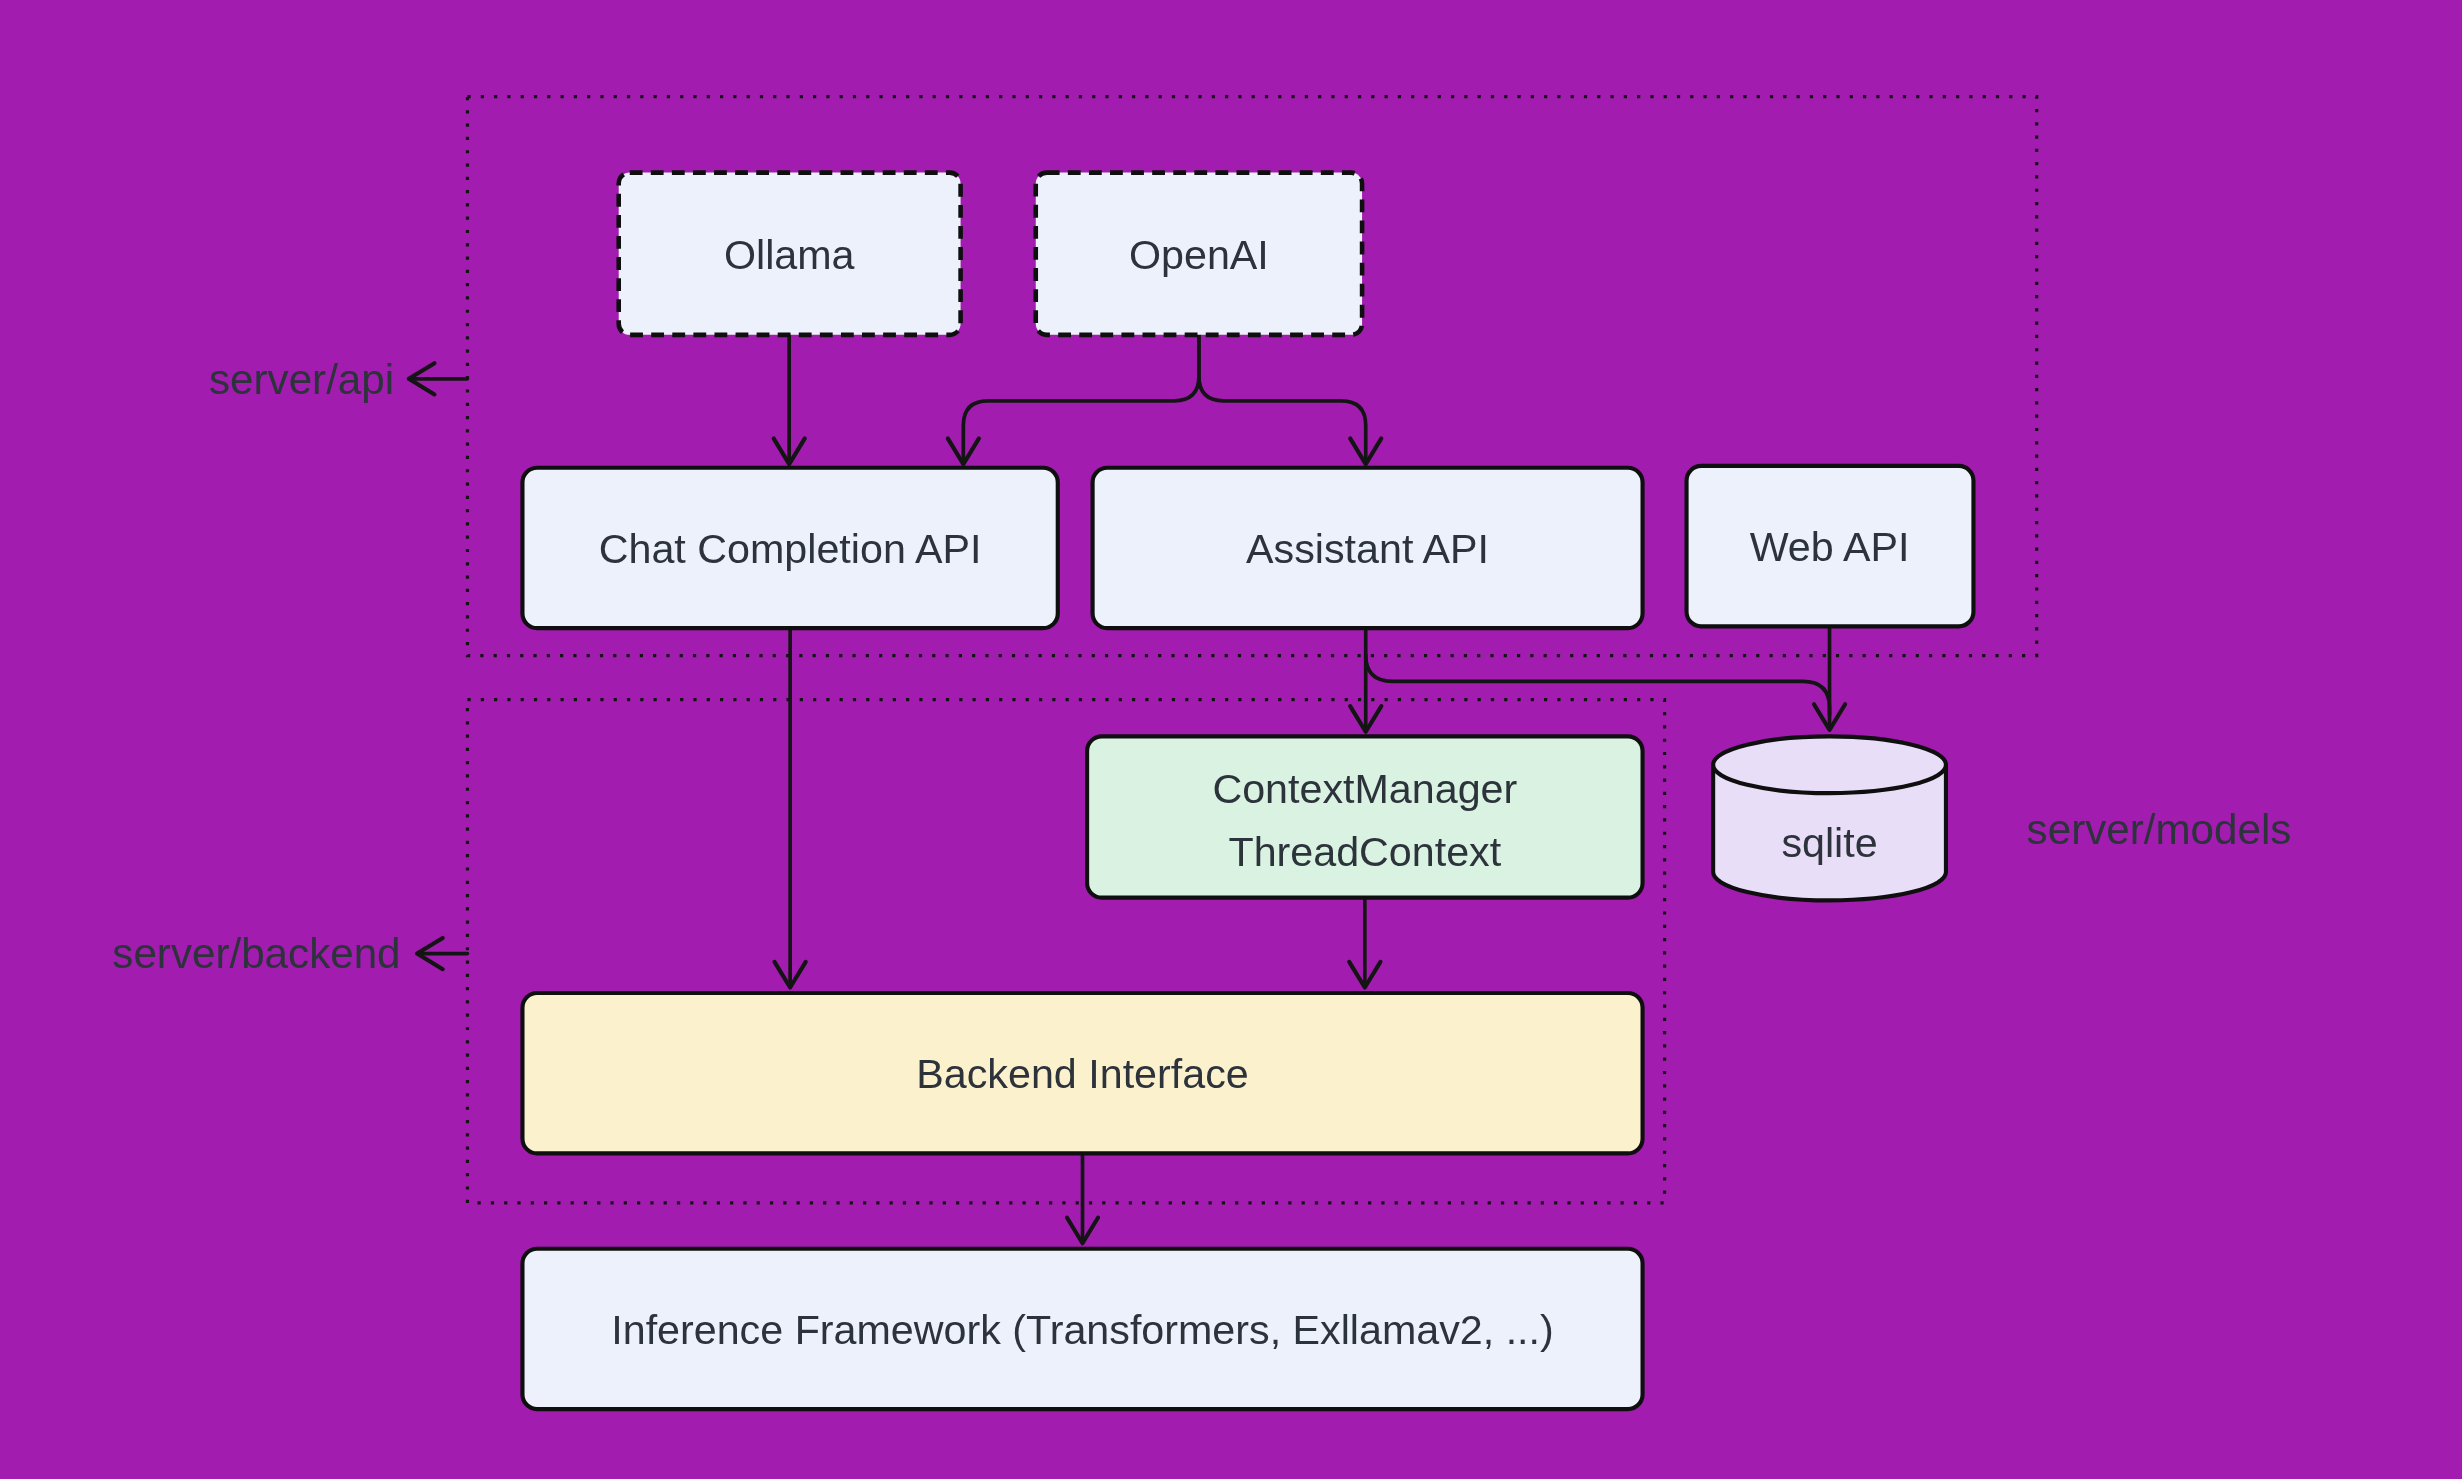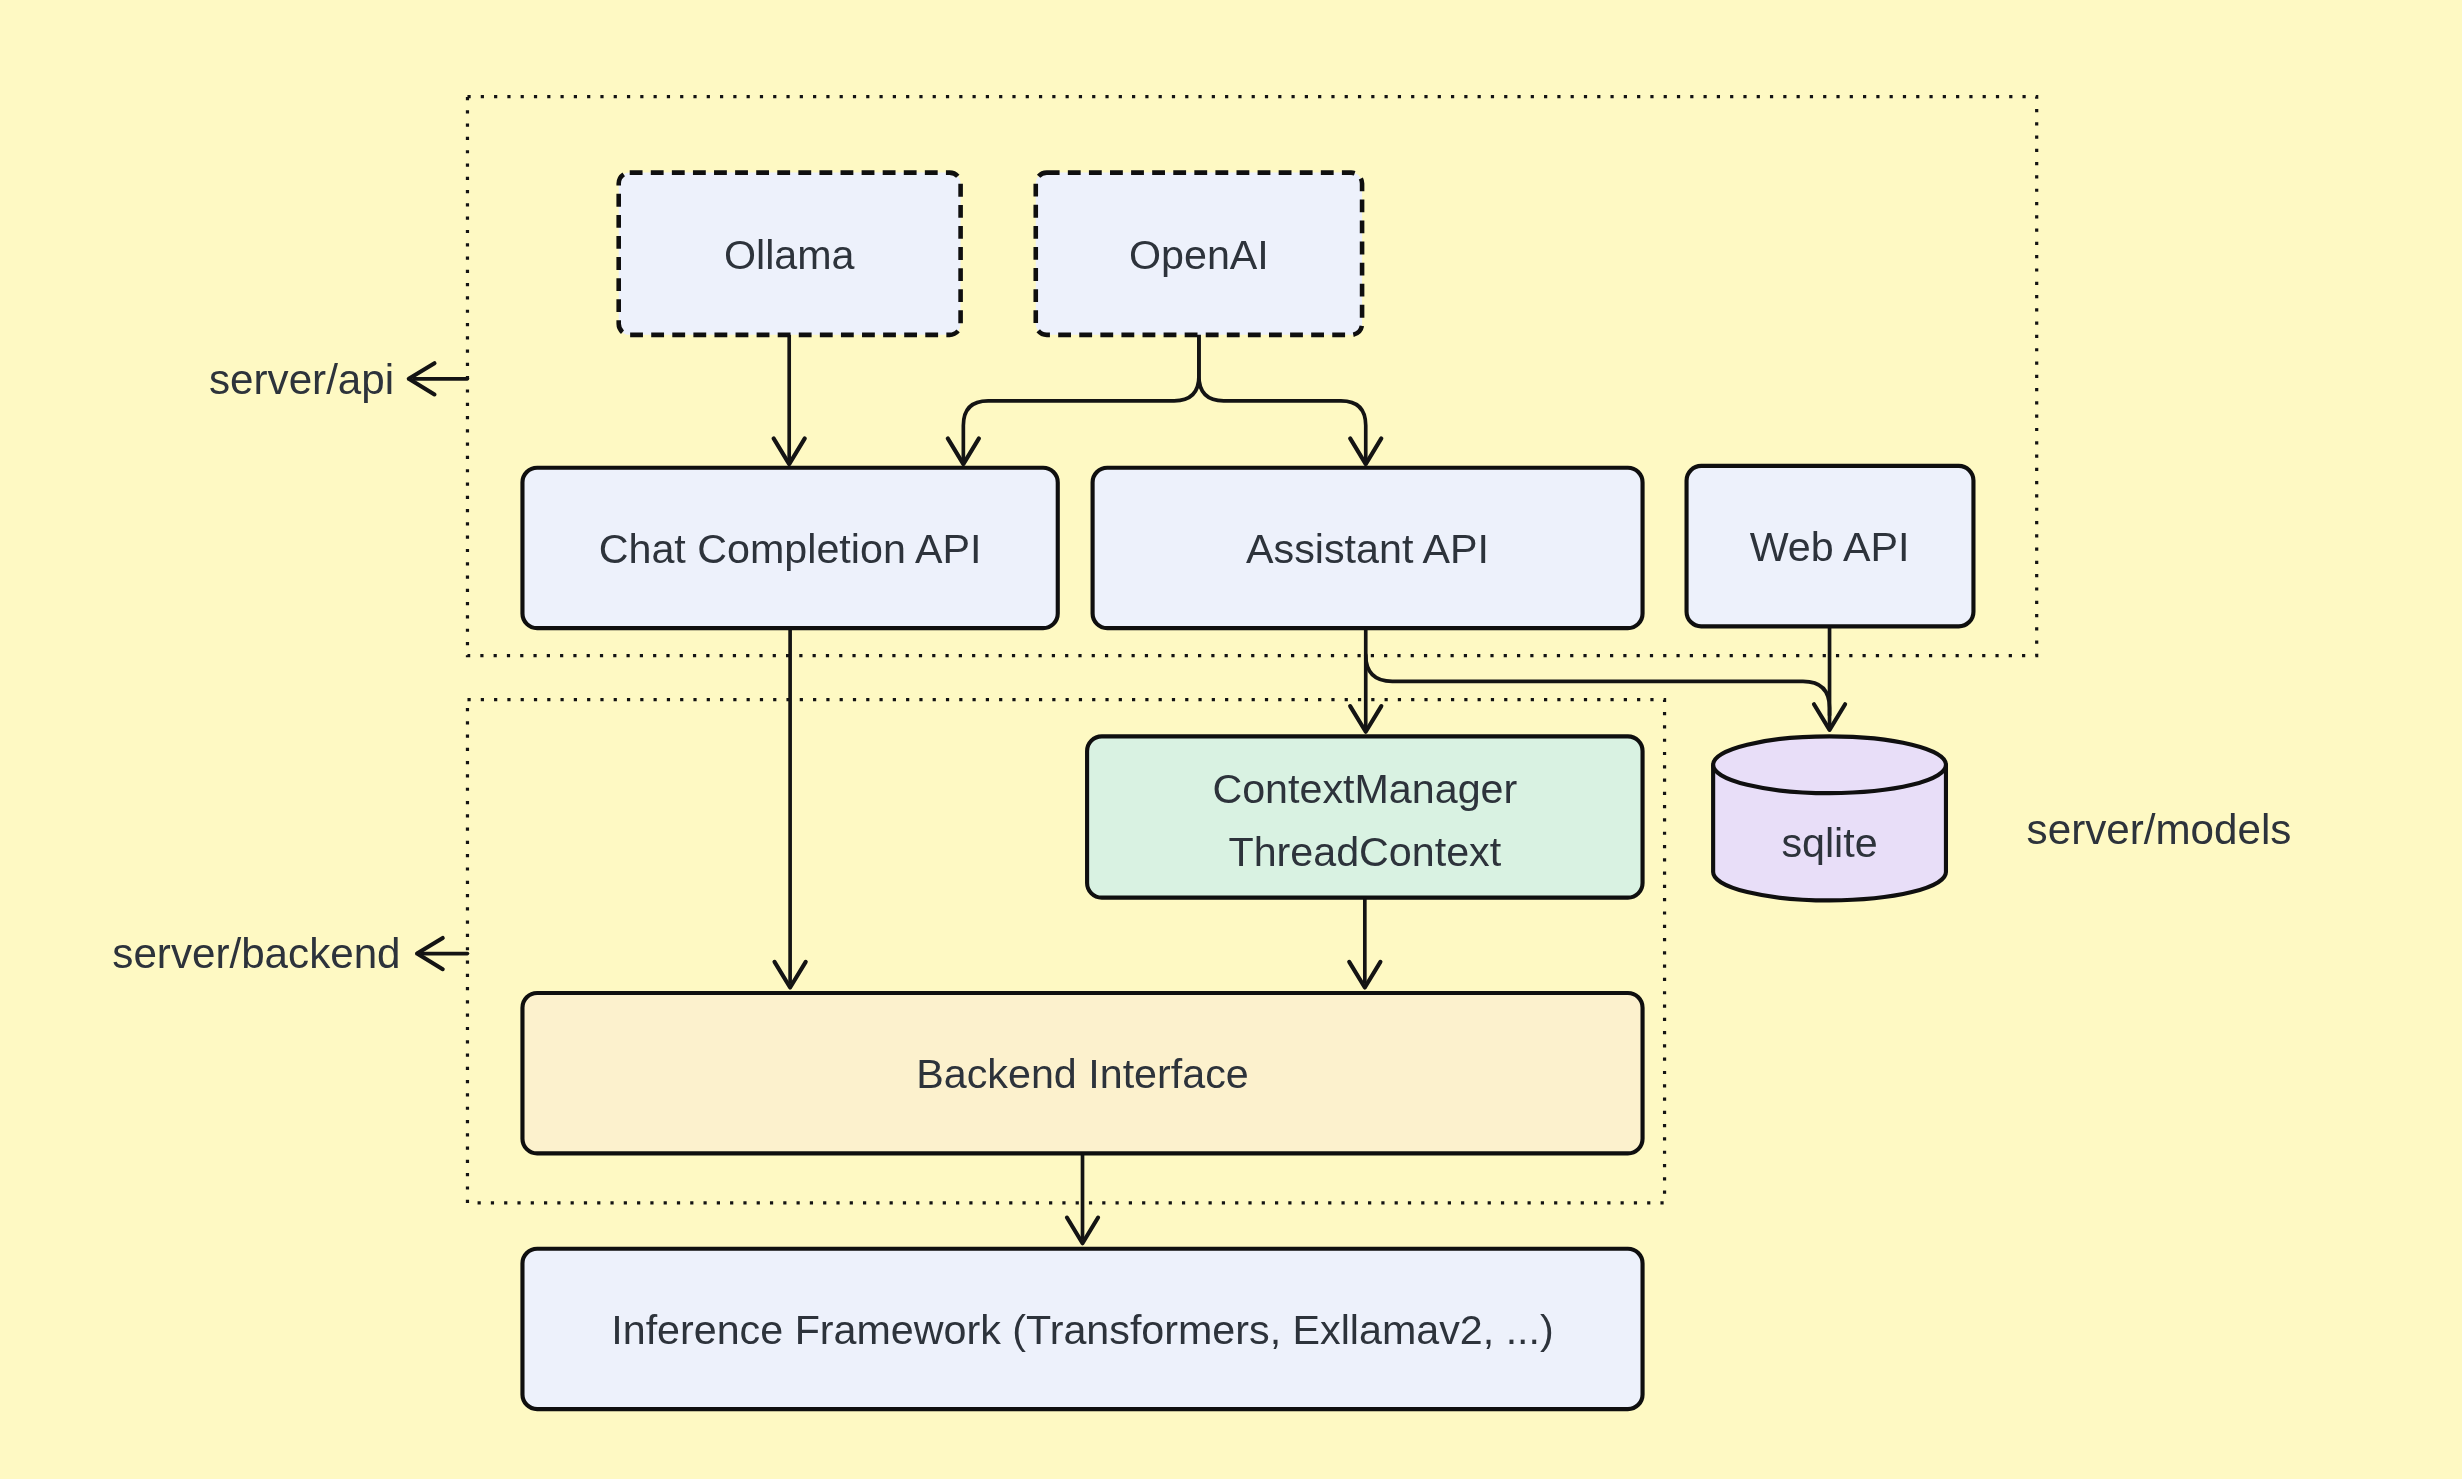--- a/index.html
+++ b/index.html
@@ -7,21 +7,21 @@
     padding: 0;
     background: #ffffff;
     width: 2462px;
     height: 1480px;
     font-family: "Liberation Sans", sans-serif;
   }
   .stage {
     position: relative;
     width: 2462px;
     height: 1480px;
-    background: #fef9c3;
+    background: #a21caf;
     overflow: hidden;
   }
   svg { display: block; }
   .node-label {
     font-family: "Liberation Sans", sans-serif;
     font-size: 45px;
     fill: #2d333b;
   }
   .section-label {
     font-family: "Liberation Sans", sans-serif;

